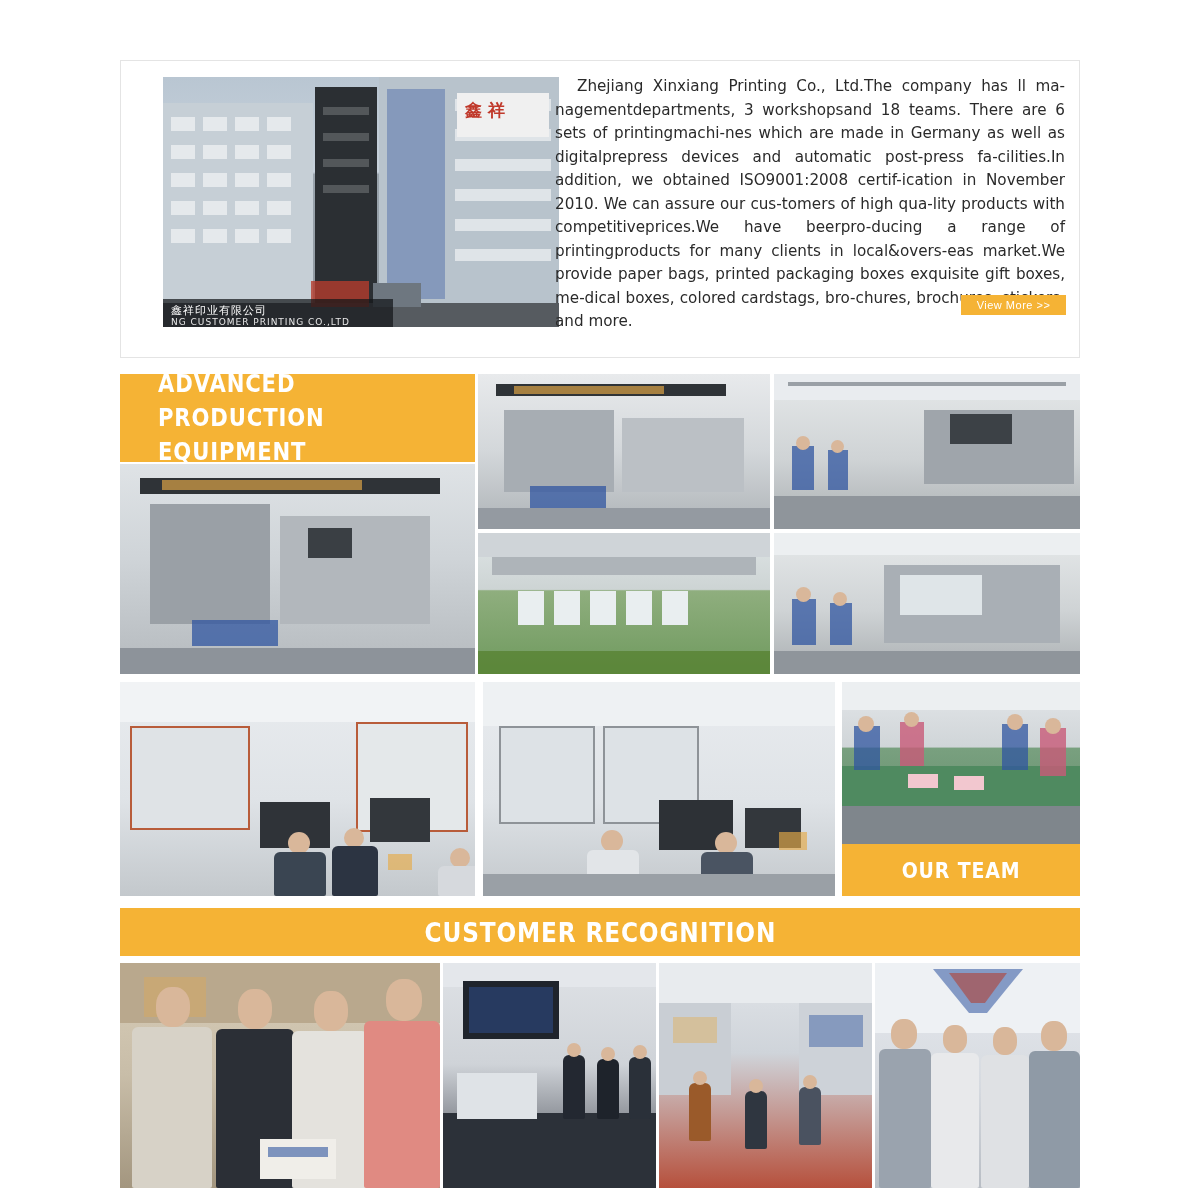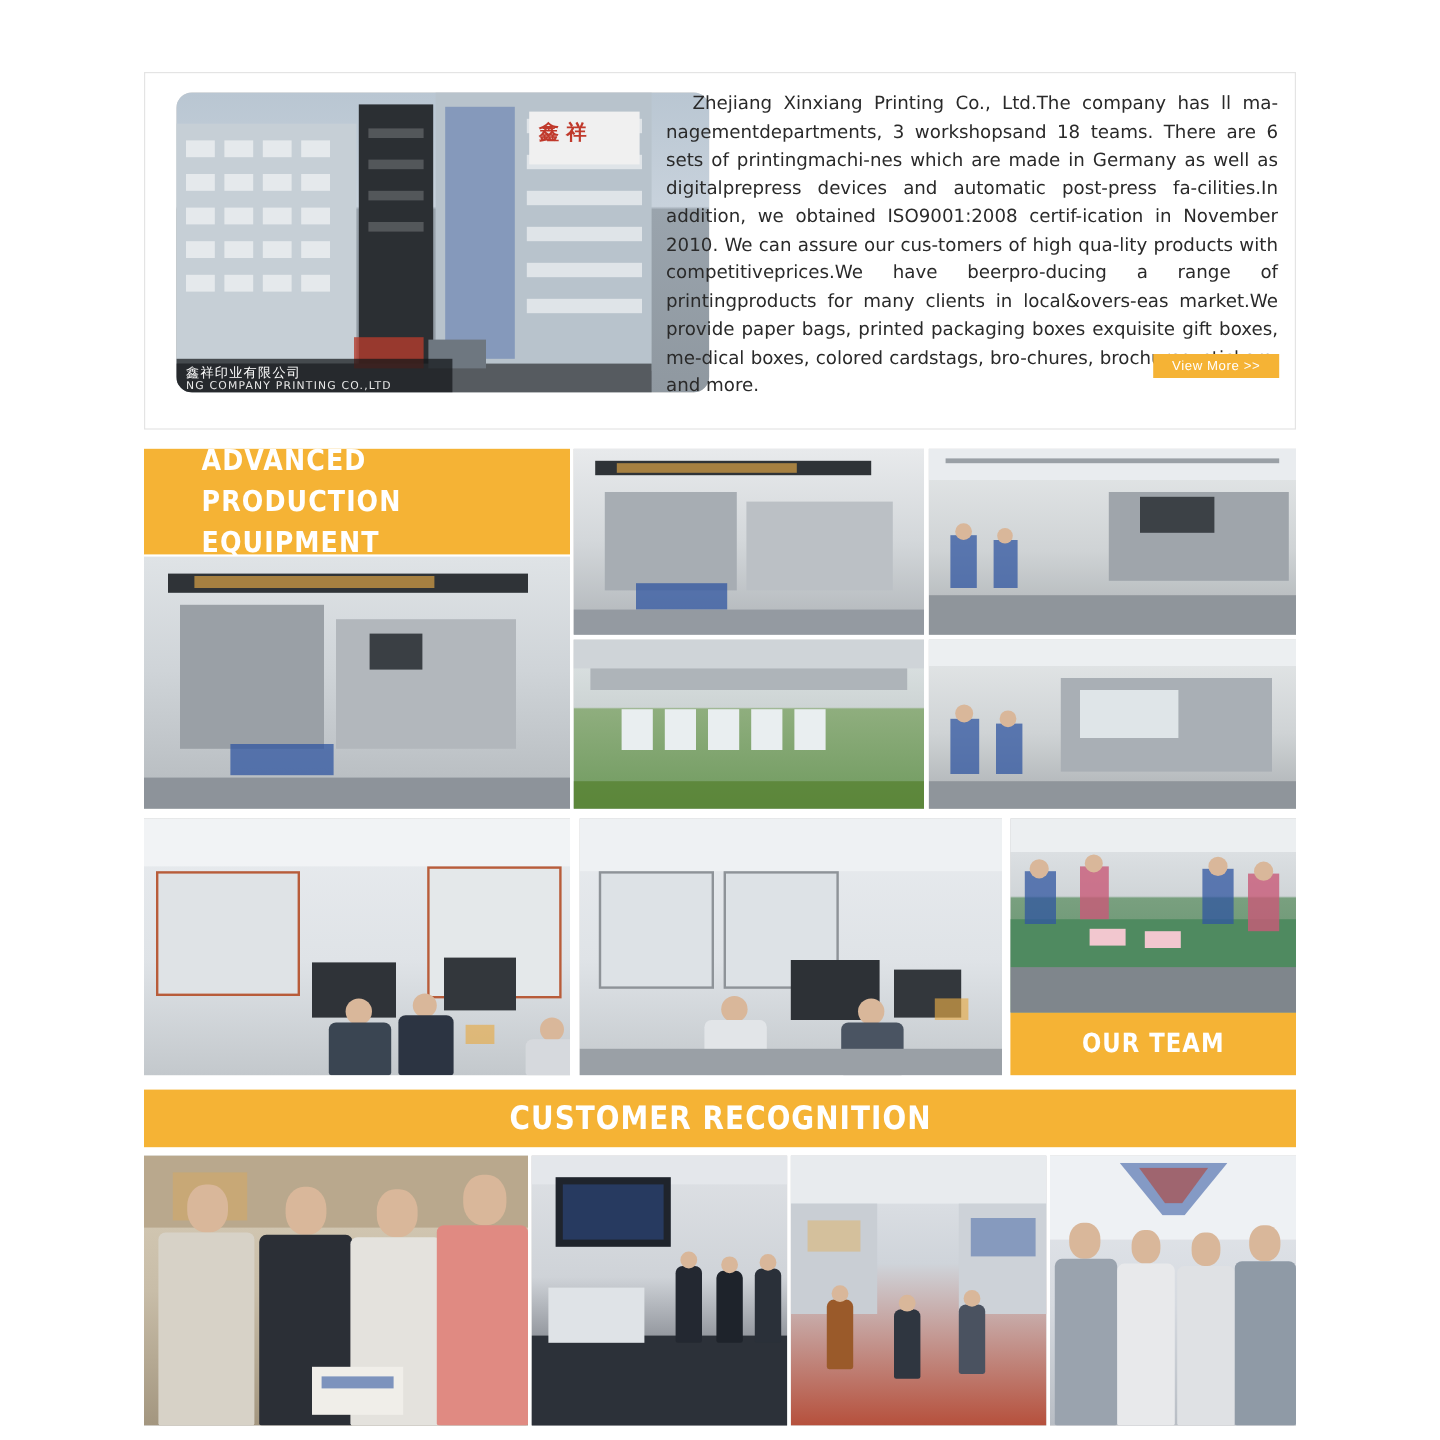--- a/index.html
+++ b/index.html
@@ -48,21 +48,21 @@
   #company-banner .banner-text { font-size: 29px; }
 
   #equipment-banner {
     left: 120px;
     top: 374px;
     width: 355px;
     height: 88px;
     flex-direction: column;
     align-items: flex-start;
     justify-content: center;
-    padding-left: 48px;
+    padding-left: 38px;
   }
   #equipment-banner .banner-text {
     font-size: 24px;
     text-align: left;
     line-height: 34px;
     transform: scaleX(0.88);
     transform-origin: left center;
   }
 
   #team-banner {
@@ -87,26 +87,25 @@
     left: 120px;
     top: 60px;
     width: 960px;
     height: 298px;
     background: #ffffff;
     border: 1px solid #e4e4e4;
     box-sizing: border-box;
   }
   #profile-photo {
     position: absolute;
-    left: 26px;
+    left: 42px;
     top: 16px;
-    width: 444px;
+    width: 396px;
     height: 250px;
     overflow: hidden;
-    border-radius: 13px;
   }
   #profile-text {
     position: absolute;
     left: 434px;
     top: 14px;
     width: 510px;
     font-size: 15.2px;
     line-height: 23.5px;
     color: #2a2a2a;
     text-align: justify;
@@ -228,21 +227,21 @@
 
       <div class="lite" style="left:294px;top:16px;width:92px;height:44px;background:#f0f0f0;"></div>
       <div class="logo-red" style="left:302px;top:22px;">鑫 祥</div>
 
       <div class="dark" style="left:0;top:226px;width:396px;height:24px;background:#565b60;"></div>
       <div class="redb" style="left:148px;top:204px;width:58px;height:26px;"></div>
       <div class="blk" style="left:210px;top:206px;width:48px;height:24px;background:#6e7780;"></div>
 
       <div class="dark" style="left:0;top:222px;width:230px;height:28px;background:rgba(20,22,25,.72);"></div>
       <div class="sign-text" style="left:8px;top:226px;font-size:11px;color:#fff;">鑫祥印业有限公司</div>
-      <div class="sign-text" style="left:8px;top:240px;color:#e8e8e8;">NG COMPANY PRINTING CO.,LTD</div>
+      <div class="sign-text" style="left:8px;top:240px;color:#e8e8e8;">NG CUSTOMER PRINTING CO.,LTD</div>
     </div>
 
     <div id="profile-text">Zhejiang Xinxiang Printing Co., Ltd.The company has ll ma-nagementdepartments, 3 workshopsand 18 teams. There are 6 sets of printingmachi-nes which are made in Germany as well as digitalprepress devices and automatic post-press fa-cilities.In addition, we obtained ISO9001:2008 certif-ication in November 2010. We can assure our cus-tomers of high qua-lity products with competitiveprices.We have beerpro-ducing a range of printingproducts for many clients in local&amp;overs-eas market.We provide paper bags, printed packaging boxes exquisite gift boxes, me-dical boxes, colored cardstags, bro-chures, brochures, stickers, and more.</div>
 
     <div id="view-more">View More &gt;&gt;</div>
   </div>
 
   <div class="banner" id="equipment-banner">
     <div class="banner-text">ADVANCED PRODUCTION</div>
     <div class="banner-text">EQUIPMENT</div>

